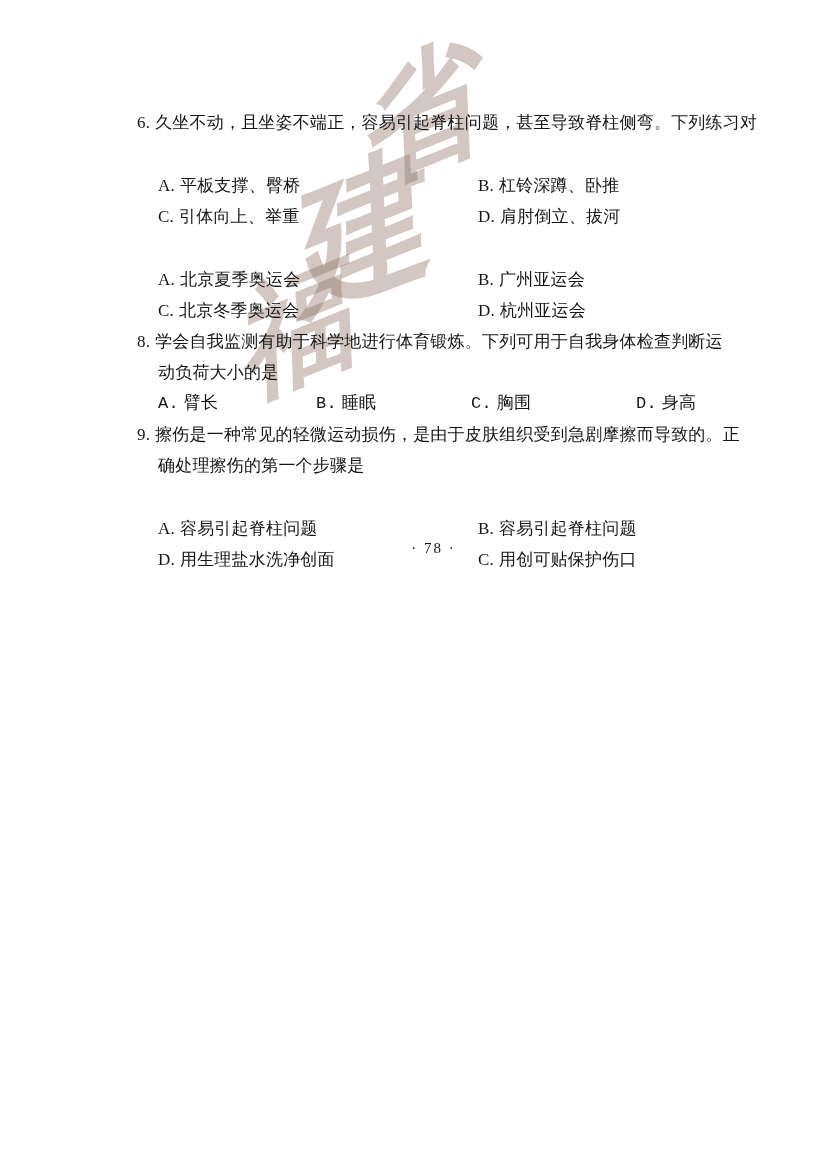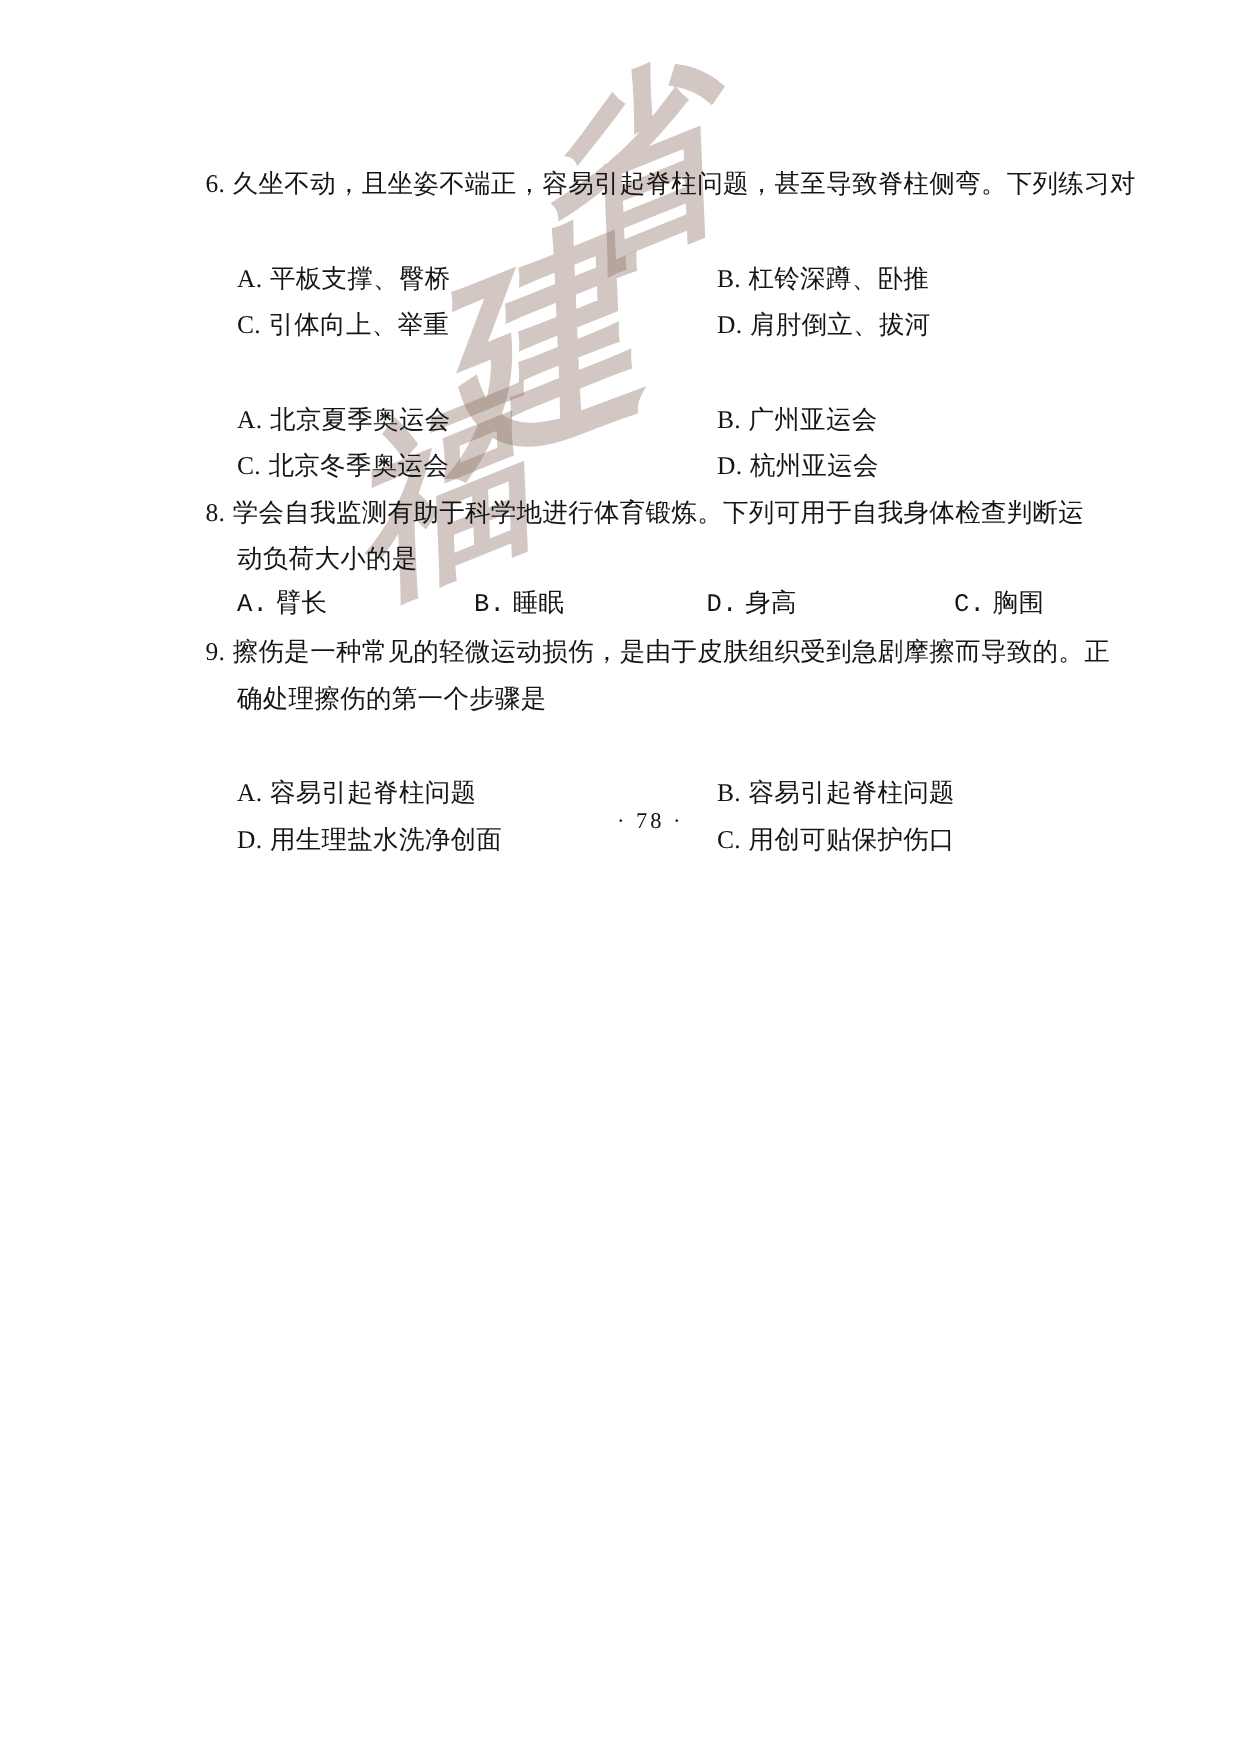--- a/index.html
+++ b/index.html
@@ -83,22 +83,22 @@
       <div class="opt"><span class="opt-label">D.</span><span>杭州亚运会</span></div>
     </div>
   </div>
 
   <div class="question">
     <div class="q-line"><span class="q-num">8.</span><span>学会自我监测有助于科学地进行体育锻炼。下列可用于自我身体检查判断运</span></div>
     <div class="q-line q-cont">动负荷大小的是</div>
     <div class="opts four">
       <div class="opt"><span class="opt-label">A.</span><span>臂长</span></div>
       <div class="opt"><span class="opt-label">B.</span><span>睡眠</span></div>
+      <div class="opt"><span class="opt-label">C.</span><span>胸围</span></div>
       <div class="opt"><span class="opt-label">D.</span><span>身高</span></div>
-      <div class="opt"><span class="opt-label">C.</span><span>胸围</span></div>
     </div>
   </div>
 
   <div class="question">
     <div class="q-line"><span class="q-num">9.</span><span>擦伤是一种常见的轻微运动损伤，是由于皮肤组织受到急剧摩擦而导致的。正</span></div>
     <div class="q-line q-cont">确处理擦伤的第一个步骤是</div>
     <div class="opts two">
       <div class="opt"><span class="opt-label">A.</span><span>容易引起脊柱问题</span></div>
       <div class="opt"><span class="opt-label">B.</span><span>容易引起脊柱问题</span></div>
       <div class="opt"><span class="opt-label">D.</span><span>用生理盐水洗净创面</span></div>

